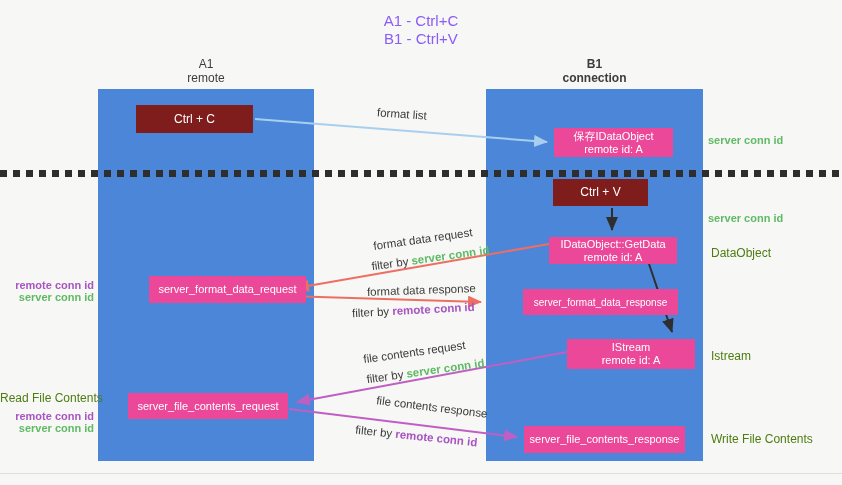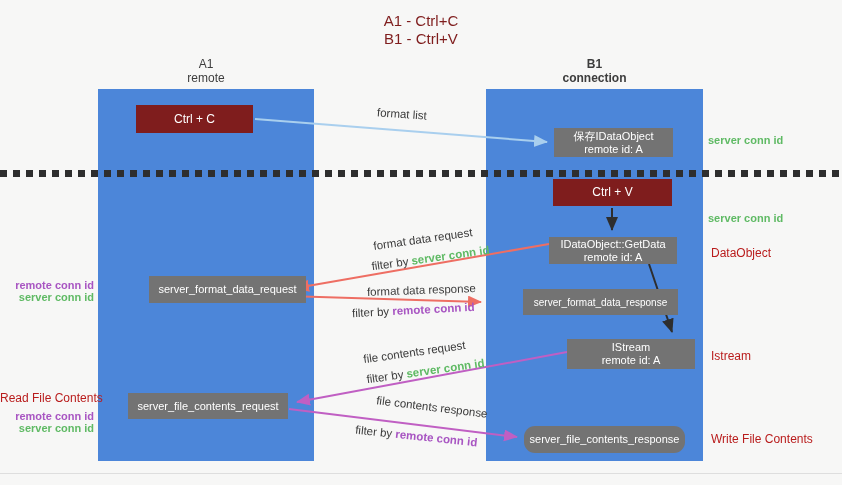--- a/index.html
+++ b/index.html
@@ -13,21 +13,21 @@
     height: 485px;
     background: #f7f7f6;
     overflow: hidden;
   }
   .title {
     position: absolute;
     left: 0; right: 0; top: 12px;
     text-align: center;
     font-size: 15px;
     line-height: 18px;
-    color: #7f1d1d;
+    color: #8b5cf6;
     z-index: 5;
   }
   .col-header {
     position: absolute;
     top: 57px;
     text-align: center;
     font-size: 12px;
     line-height: 14px;
     color: #3d3d3d;
     z-index: 5;
@@ -70,37 +70,37 @@
     z-index: 6;
     display: flex;
     flex-direction: column;
     align-items: center;
     justify-content: center;
     text-align: center;
     color: #ffffff;
     font-size: 11.5px;
     line-height: 13px;
   }
-  .box.orange { background: #737373; }
+  .box.orange { background: #ec4899; }
   .box.green  { background: #7f1d1d; }
   .box .bl { font-size: 11px; line-height: 13px; }
   .alabel {
     position: absolute;
     z-index: 7;
     white-space: nowrap;
     font-size: 11.5px;
     color: #3b3b3b;
     transform-origin: center center;
   }
   .side-label {
     position: absolute;
     z-index: 7;
     white-space: nowrap;
     font-size: 12px;
-    color: #b91c1c;
+    color: #4d7c0f;
   }
   .side-label.small { font-size: 11px; }
   .left-group {
     position: absolute;
     z-index: 7;
     text-align: right;
     white-space: nowrap;
   }
   .g { color: #5fba64; font-weight: bold; }
   .p { color: #a855c2; font-weight: bold; }
@@ -157,21 +157,21 @@
 
   <div class="box green" style="left:136px; top:105px; width:117px; height:28px; font-size:12px;">
     <span>Ctrl + C</span>
   </div>
 
   <div class="box orange" style="left:554px; top:128px; width:119px; height:29px;">
     <span class="bl">保存IDataObject</span>
     <span class="bl">remote id: A</span>
   </div>
 
-  <div class="box green" style="left:553px; top:179px; width:119px; height:27px; font-size:12px;align-items:center;">
+  <div class="box green" style="left:553px; top:179px; width:95px; height:27px; font-size:12px;align-items:center;">
     <span>Ctrl + V</span>
   </div>
 
   <div class="box orange" style="left:549px; top:237px; width:128px; height:27px;">
     <span class="bl">IDataObject::GetData</span>
     <span class="bl">remote id: A</span>
   </div>
 
   <div class="box orange" style="left:130px; top:276px; width:157px; height:27px; font-size:11px;margin-left:19px;">
     <span>server_format_data_request</span>
@@ -183,21 +183,21 @@
 
   <div class="box orange" style="left:567px; top:339px; width:128px; height:30px;">
     <span class="bl">IStream</span>
     <span class="bl">remote id: A</span>
   </div>
 
   <div class="box orange" style="left:128px; top:393px; width:160px; height:26px; font-size:11px;justify-content:center;">
     <span>server_file_contents_request</span>
   </div>
 
-  <div class="box orange" style="left:524px; top:426px; width:161px; height:27px; font-size:11px;border-radius:11px;">
+  <div class="box orange" style="left:524px; top:426px; width:161px; height:27px; font-size:11px;">
     <span>server_file_contents_response</span>
   </div>
 
   <div class="alabel" style="left:377px; top:108px; transform:rotate(4deg);">format list</div>
 
   <div class="alabel" style="left:373px; top:233px; transform:rotate(-8deg);">format data request</div>
   <div class="alabel" style="left:371px; top:252px; transform:rotate(-8deg);">
     <span>filter by </span><span class="g">server conn id</span>
   </div>
 

